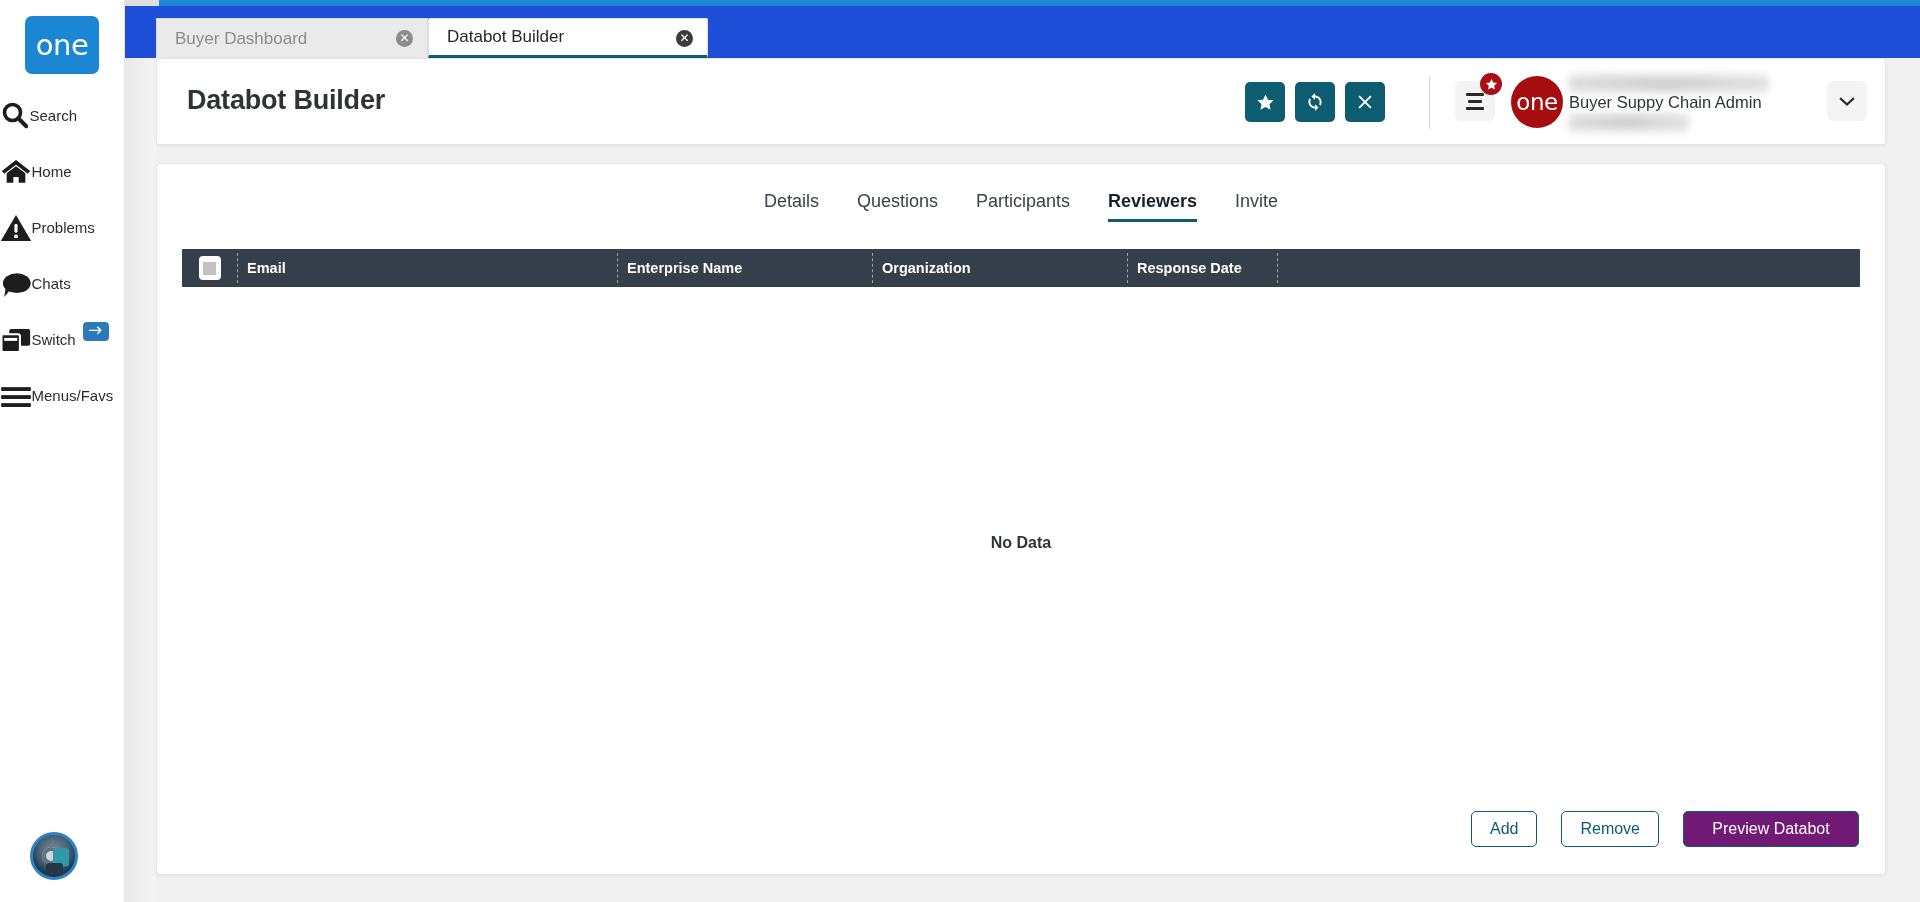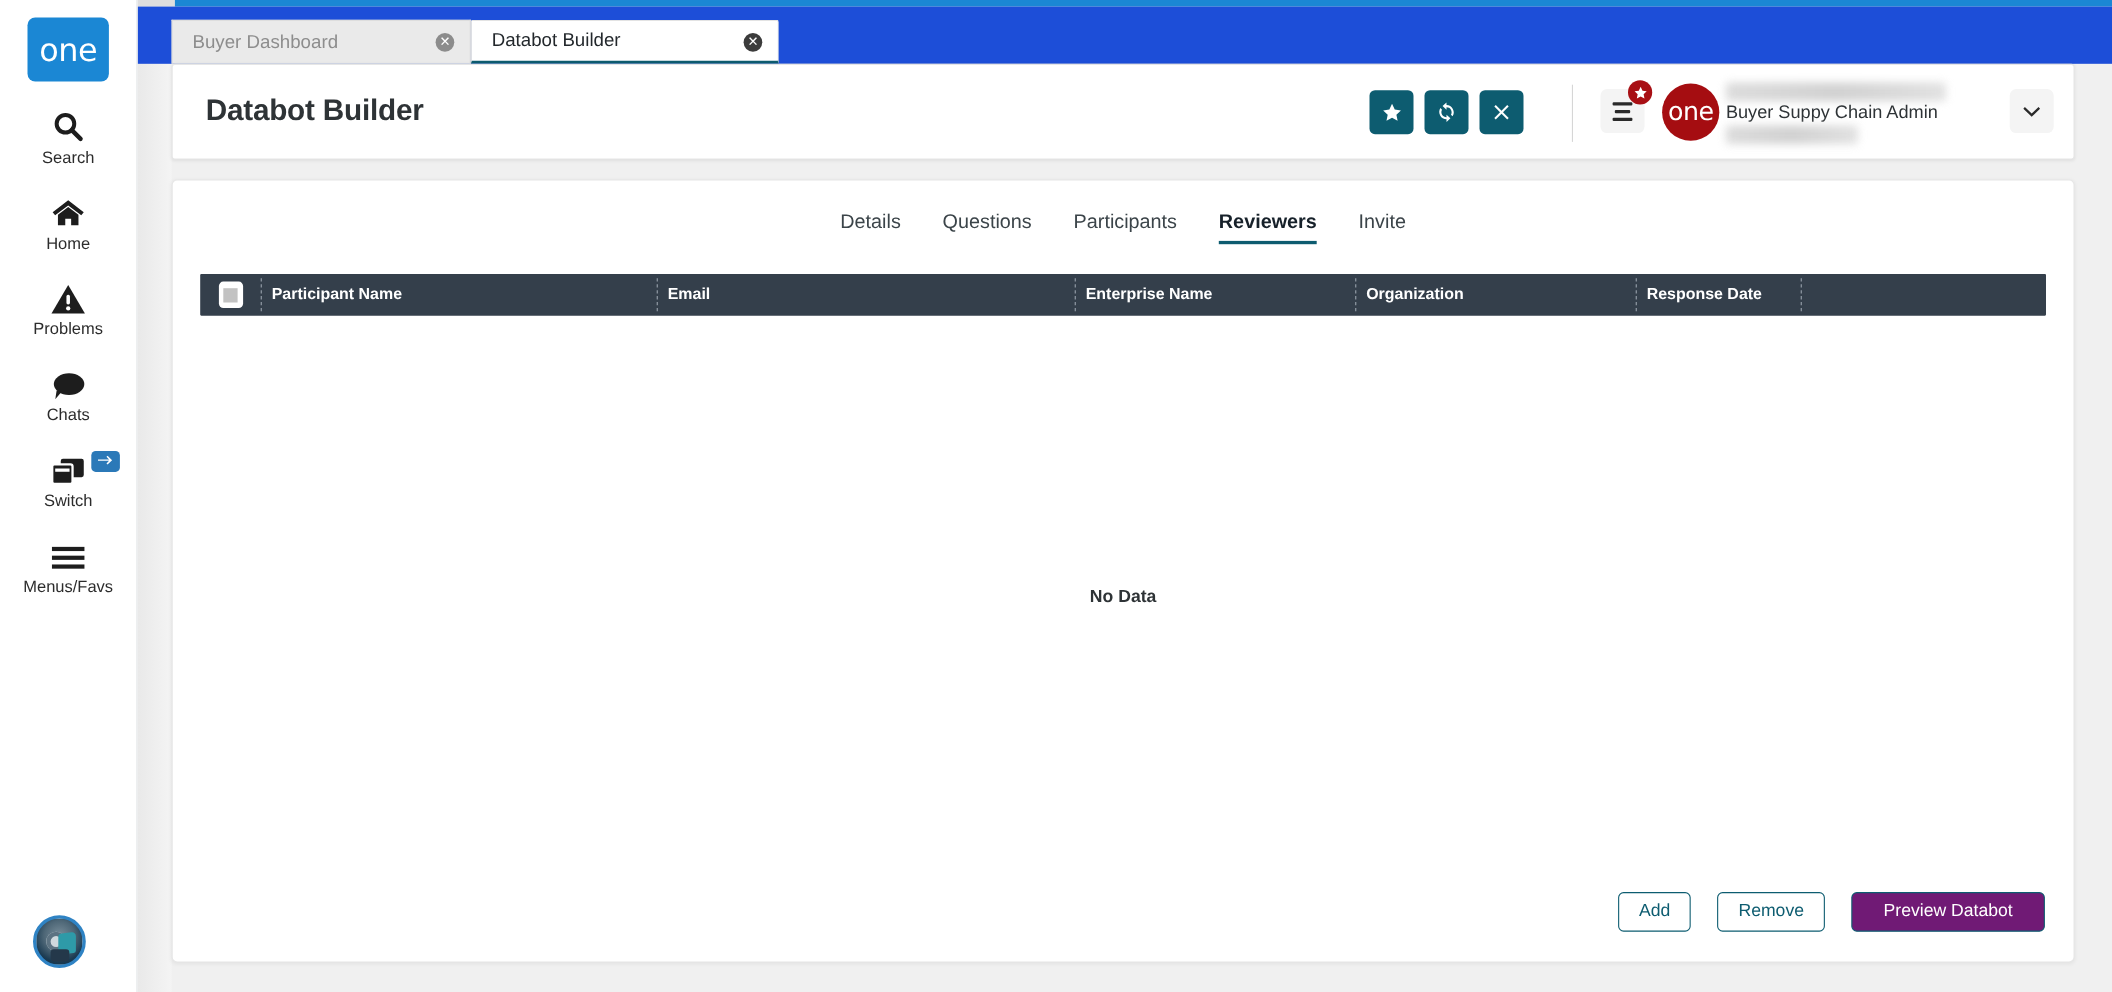--- a/index.html
+++ b/index.html
@@ -45,21 +45,21 @@
     color: #ffffff;
     font-size: 29px;
     letter-spacing: -0.5px;
     font-family: "DejaVu Sans", sans-serif;
     font-weight: 400;
   }
   .sb-item {
     width: 125px;
     margin-top: 22px;
     display: flex;
-    flex-direction: column;
+    flex-direction: row;
     align-items: center;
     cursor: pointer;
     position: relative;
   }
   .sb-item .ic { height: 34px; display:flex; align-items:flex-end; justify-content:center; }
   .sb-item .lbl {
     margin-top: 5px;
     font-size: 15px;
     color: #2c2c2c;
     font-family: "Liberation Sans", sans-serif;
@@ -582,23 +582,20 @@
         <div class="navtab"><span>Invite</span></div>
       </div>
 
       <div class="tablewrap">
         <div class="thead">
           <div class="th th-check">
             <span class="hdrcheckbox">
                 <i></i>
               </span>
           </div>
-          <div class="th" style="width:360px">
-              <span>Participant Name</span>
-            </div>
           <div class="th" style="width:380px">
               <span>Email</span>
             </div>
           <div class="th" style="width:255px">
               <span>Enterprise Name</span>
             </div>
           <div class="th" style="width:255px">
               <span>Organization</span>
             </div>
           <div class="th" style="width:150px">

